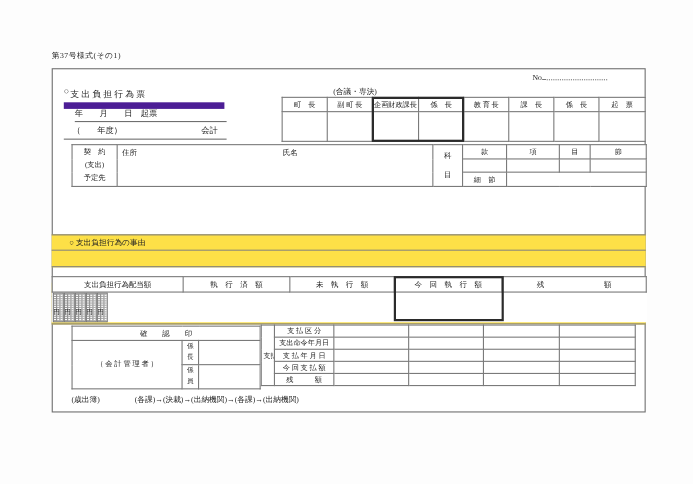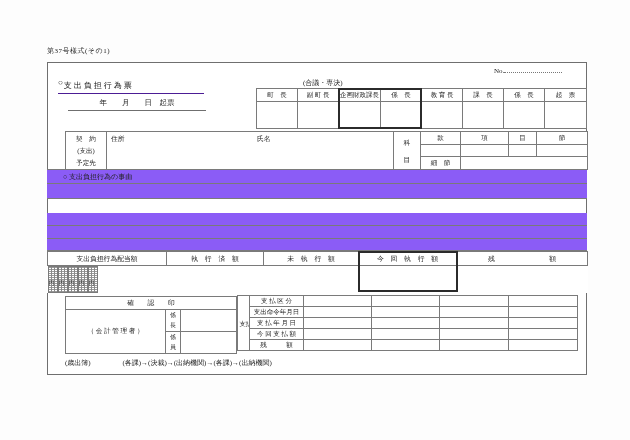--- a/index.html
+++ b/index.html
@@ -4,25 +4,25 @@
 <style>
   html,body{margin:0;padding:0;background:#ffffff;}
   .sheet{
     position:relative;width:630px;height:440px;background:#fdfdfd;
     font-family:"Liberation Serif","DejaVu Serif",serif;color:#222;
     overflow:hidden;
   }
   .abs{position:absolute;}
   .outer{left:47px;top:62px;width:540px;height:313px;border:1px solid #6f6f6f;box-sizing:border-box;background:#fff;}
   .form-no{left:47px;top:46px;font-size:7px;letter-spacing:.5px;}
-  .title-wrap{left:58px;top:80px;width:146px;border-bottom:1px solid #4c1d95;padding-bottom:2px;font-size:8px;white-space:nowrap;}
+  .title-wrap{left:58px;top:80px;width:146px;border-bottom:6px solid #4c1d95;padding-bottom:2px;font-size:8px;white-space:nowrap;}
   .title-wrap .mark{font-size:8px;position:relative;top:-3px;margin-right:1px;}
-  .dateline{left:68px;top:98px;width:138px;text-align:center;border-bottom:1px solid #6f6f6f;padding-bottom:2px;font-size:7.5px;white-space:nowrap;}
+  .dateline{left:68px;top:98px;width:138px;border-bottom:1px solid #6f6f6f;padding-bottom:2px;font-size:7.5px;white-space:nowrap;}
   .fiscal{left:58px;top:114px;width:148px;display:flex;justify-content:space-between;border-bottom:1px solid #6f6f6f;padding:0 8px 2px 8px;box-sizing:border-box;font-size:7.5px;white-space:nowrap;}
-  .no-line{left:494px;top:64px;font-size:7px;white-space:nowrap;}
+  .no-line{left:484px;top:64px;font-size:7px;white-space:nowrap;}
   .no-line .dotted{display:inline-block;width:58px;height:8px;border-bottom:1px dotted #777;vertical-align:baseline;}
   .council{left:303px;top:78px;font-size:7px;}
 
   table.grid{border-collapse:collapse;table-layout:fixed;position:absolute;background:#fff;}
   table.grid td{border:1px solid #7a7a7a;padding:0;font-size:6.5px;color:#222;overflow:hidden;vertical-align:middle;}
 
   .t-approval{left:256px;top:88px;width:330px;}
   .t-approval tr.hd td{height:12px;text-align:center;white-space:nowrap;}
   .t-approval tr.seal td{height:26px;}
 
@@ -34,21 +34,21 @@
   .clabel-inner{font-size:6.6px;line-height:12px;text-align:center;white-space:nowrap;}
   td.addr{position:relative;vertical-align:top;}
   td.addr .fieldlab{position:absolute;top:2px;font-size:6.8px;}
   td.addr .lab-addr{left:4px;}
   td.addr .lab-name{left:150px;}
   .vtext{width:8px;margin:0 auto;word-break:break-all;text-align:center;}
   .v-kamoku{font-size:6.8px;line-height:17px;}
   .v-pay{font-size:6.3px;line-height:11px;}
   .v-role{font-size:6px;line-height:9.5px;width:7px;}
 
-  .secrow{left:47px;width:540px;border-bottom:1px solid #7a7a7a;box-sizing:border-box;font-size:7px;padding-left:16px;background:#8b5cf6;}
+  .secrow{left:47px;width:540px;border-bottom:1px solid #7a7a7a;box-sizing:border-box;font-size:7px;padding-left:16px;background:#fde047;margin-top:44px;}
   .secrow.first{border-top:1px solid #7a7a7a;}
   .secrow .sectext{position:relative;top:2px;}
 
   .t-amounts{left:47px;top:251px;width:540px;}
   .t-amounts tr.hd td{height:13px;text-align:center;font-size:6.8px;white-space:nowrap;}
   .t-amounts tr.amt td{height:25px;position:relative;}
   .amt{display:flex;height:100%;}
   .grp{flex:1;display:flex;}
   .grp + .grp{border-left:1px solid #8a8a8a;}
   .grp i{flex:1;font-style:normal;}
@@ -75,20 +75,24 @@
 
 <div class="sheet">
 
   <div class="abs form-no">第37号様式(その1)</div>
   <div class="abs outer"></div>
 
   <div class="abs title-wrap">
     <span class="mark">○</span><span>支 出 負 担 行 為 票</span>
   </div>
   <div class="abs dateline">年　　月　　日　起票</div>
+  <div class="abs fiscal">
+    <span>（　　年度）</span>
+    <span>会計</span>
+  </div>
 
   <div class="abs no-line">
     <span>No.</span><span class="dotted"></span>
   </div>
   <div class="abs council">(合議・専決)</div>
 
   <table class="grid t-approval">
     <colgroup>
         <col style="width:41px">
         <col style="width:41px">

